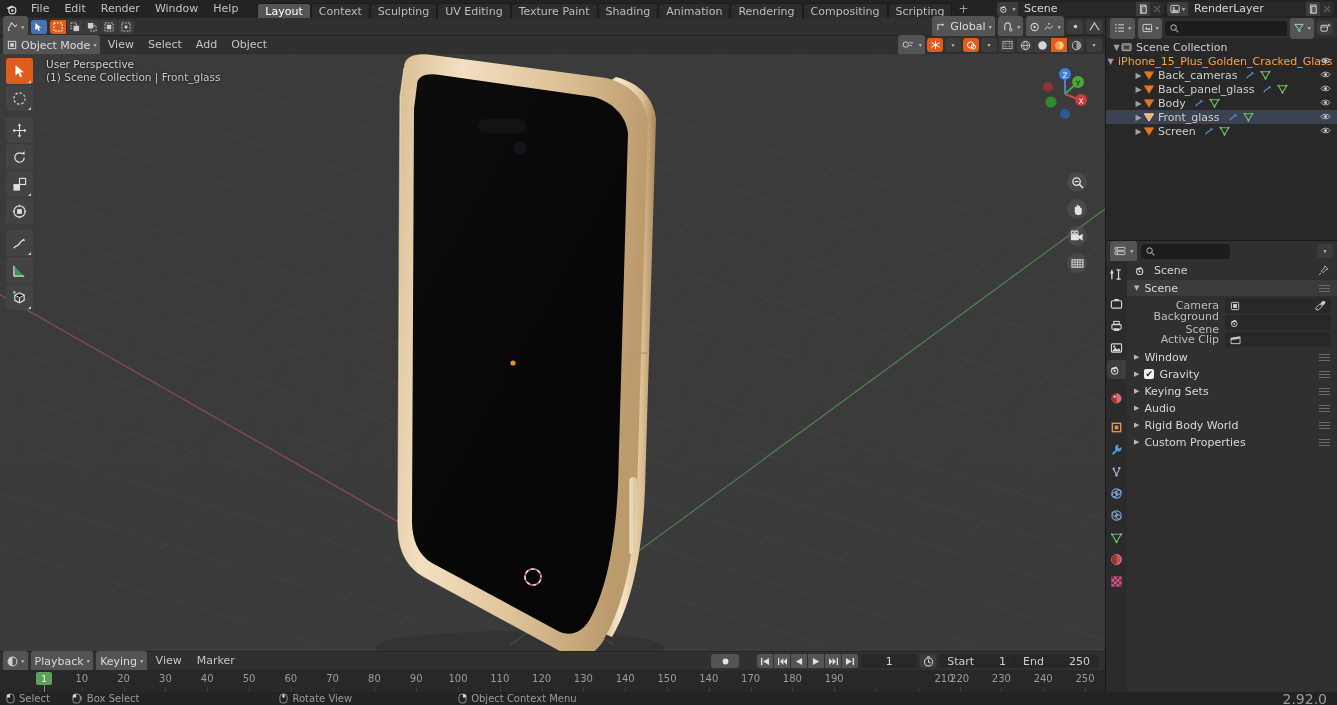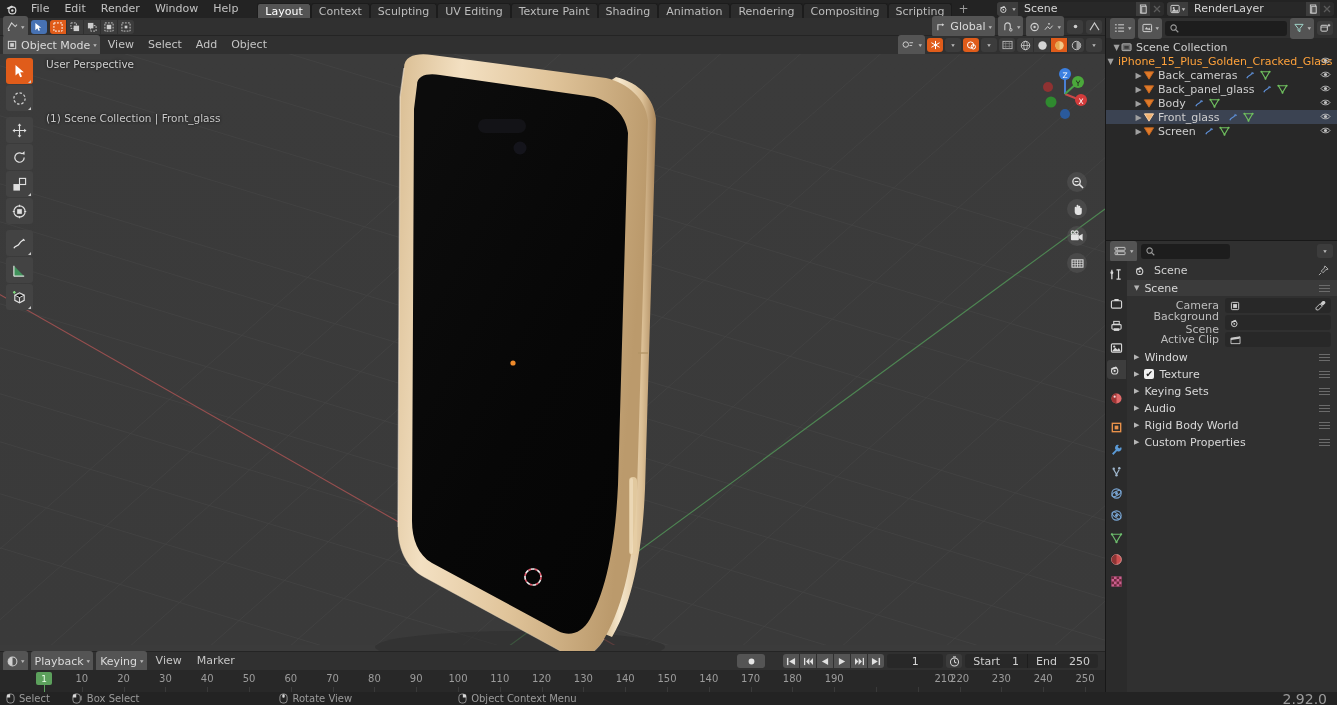--- a/index.html
+++ b/index.html
@@ -54,21 +54,21 @@
   .drop .t{ font-size:11px; color:#dadada; }
   .chev{ font-size:7px; color:#b9b9b9; transform:scaleY(.8); }
   .spacer{ flex:1; }
 
   
   .viewport{ flex:1; position:relative; overflow:hidden;
      background:#3b3b3b; min-height:0; }
   .grid-svg{ position:absolute; inset:0; }
   .vp-text{ position:absolute; left:46px; top:4px; font-size:10.5px; color:#d0d0d0;
             text-shadow:0 0 3px rgba(0,0,0,.9); line-height:13px; }
-  .vp-text .l2{ color:#c8c8c8;margin-top:41px; }
+  .vp-text .l2{ color:#c8c8c8; }
 
   .toolbar{ position:absolute; left:6px; top:4px; display:flex; flex-direction:column; gap:1px; width:27px;}
   .tool{ width:27px; height:26px; background:#434343; border-radius:3px; display:flex;
          align-items:center; justify-content:center; position:relative; }
   .tool.active{ background:#e05c1a; }
   .tool .corner{ position:absolute; right:2px; bottom:1px; width:0; height:0;
         border-left:3px solid transparent; border-bottom:3px solid #c9c9c9; }
   .tool-gap{ height:4px; }
 
   .gizmo{ position:absolute; right:8px; top:8px; width:64px; height:64px; }
@@ -79,21 +79,21 @@
   .phone-wrap{ position:absolute; left:0; top:0; width:100%; height:100%; pointer-events:none;}
 
   
   .timeline{ height:41px; background:#303030; flex:0 0 41px; border-top:1px solid #242424;}
   .tl-head{ height:18px; display:flex; align-items:center; padding:0 3px; gap:3px; }
   .tl-playback{ display:flex; gap:1px; align-items:center; margin-left:8px;}
   .tl-right{ margin-left:auto; display:flex; align-items:center; gap:3px; padding-right:4px;}
   .frame-field{ width:56px; height:14px; background:#282828; border-radius:3px; color:#d6d6d6;
                 font-size:11px; display:flex; align-items:center; justify-content:center; }
   .range{ display:flex; align-items:center; height:14px; background:#282828; border-radius:3px; overflow:hidden;}
-  .range .seg{ display:flex; align-items:center; gap:12px; padding:0 8px; font-size:11px; color:#cecece;}
+  .range .seg{ display:flex; align-items:center; gap:25px; padding:0 8px; font-size:11px; color:#cecece;}
   .range .sep{ width:1px; height:14px; background:#1e1e1e; }
   .ruler{ position:relative; height:22px; background:#282828; overflow:hidden;}
   .tick{ position:absolute; top:3px; font-size:10px; color:#9c9c9c; transform:translateX(-50%); }
   .tickline{ position:absolute; bottom:0; width:1px; height:5px; background:#3a3a3a; }
   .playhead{ position:absolute; top:2px; width:16px; height:13px; background:#5ca05c;
              border-radius:2px; display:flex; align-items:center; justify-content:center;
              color:#eaffea; font-size:9px; }
   .playhead-line{ position:absolute; top:15px; width:1px; height:7px; background:#5ca05c;}
 
   
@@ -1153,21 +1153,21 @@
                   <span>Window</span>
                   <span class="dots">
                     <i></i>
                     <i></i>
                     <i></i>
                   </span>
                 </div>
                 <div class="panel-hdr closed">
                   <span class="tri">▶</span>
                   <span class="chk">✔</span>
-                  <span>Texture</span>
+                  <span>Gravity</span>
                   <span class="dots">
                     <i></i>
                     <i></i>
                     <i></i>
                   </span>
                 </div>
                 <div class="panel-hdr closed">
                   <span class="tri">▶</span>
                   <span>Keying Sets</span>
                   <span class="dots">

